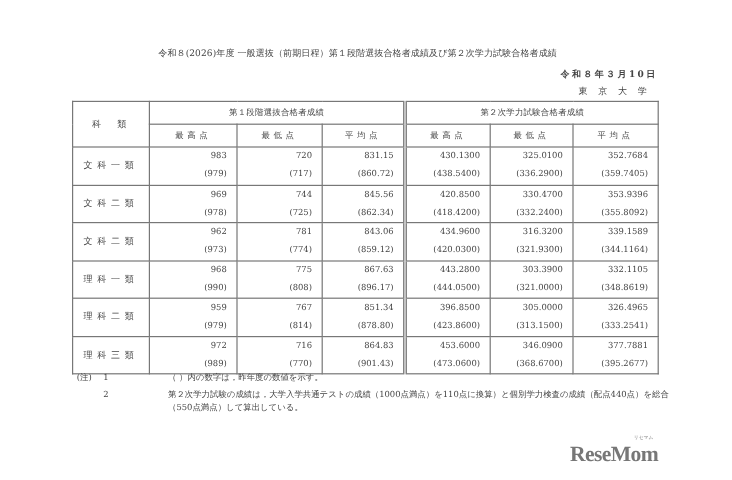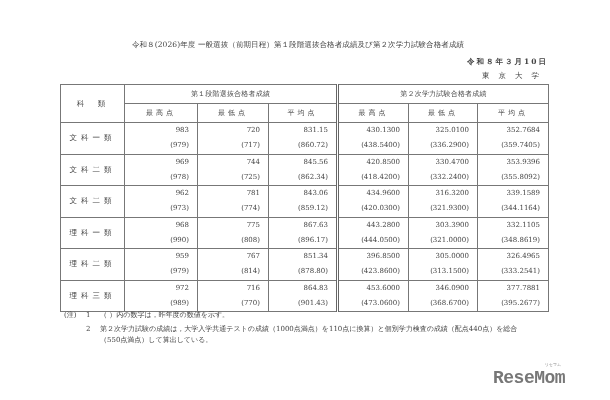--- a/index.html
+++ b/index.html
@@ -31,23 +31,23 @@
     .cat { text-align: center; letter-spacing: 4px; font-size: 7.5px; }
     .cell { text-align: right; padding-right: 8px !important; }
     .cell .cur { display: block; height: 15px; line-height: 15px; }
     .cell .prev { display: block; height: 15px; line-height: 15px; }
     .notes {
       position: absolute; left: 64px; top: 310px; font-size: 7px; color: #444; line-height: 11px;
     }
     .notes .n-row { display: flex; }
     .notes .n-head { width: 22px; }
     .notes .n-num { width: 14px; }
-    .notes .n-text { width: 420px; }
+    .notes .n-text { width: 420px; margin-left: 40px; }
     .logo {
-      position: absolute; left: 493px; top: 368px; font-family: Liberation Mono, monospace;
+      position: absolute; left: 475px; top: 368px; font-family: Liberation Serif, serif;
       font-weight: bold; font-size: 18px; color: #777; letter-spacing: -0.5px;
     }
     .logo .kana { position: absolute; right: 4px; top: -6px; font-size: 4px; font-weight: normal; letter-spacing: 0; color: #888; }
   </style>
 </head>
 <body>
 
 <div class="title">令和８(2026)年度 一般選抜（前期日程）第１段階選抜合格者成績及び第２次学力試験合格者成績</div>
 <div class="date">令和８年３月10日</div>
 <div class="org">東京大学</div>

